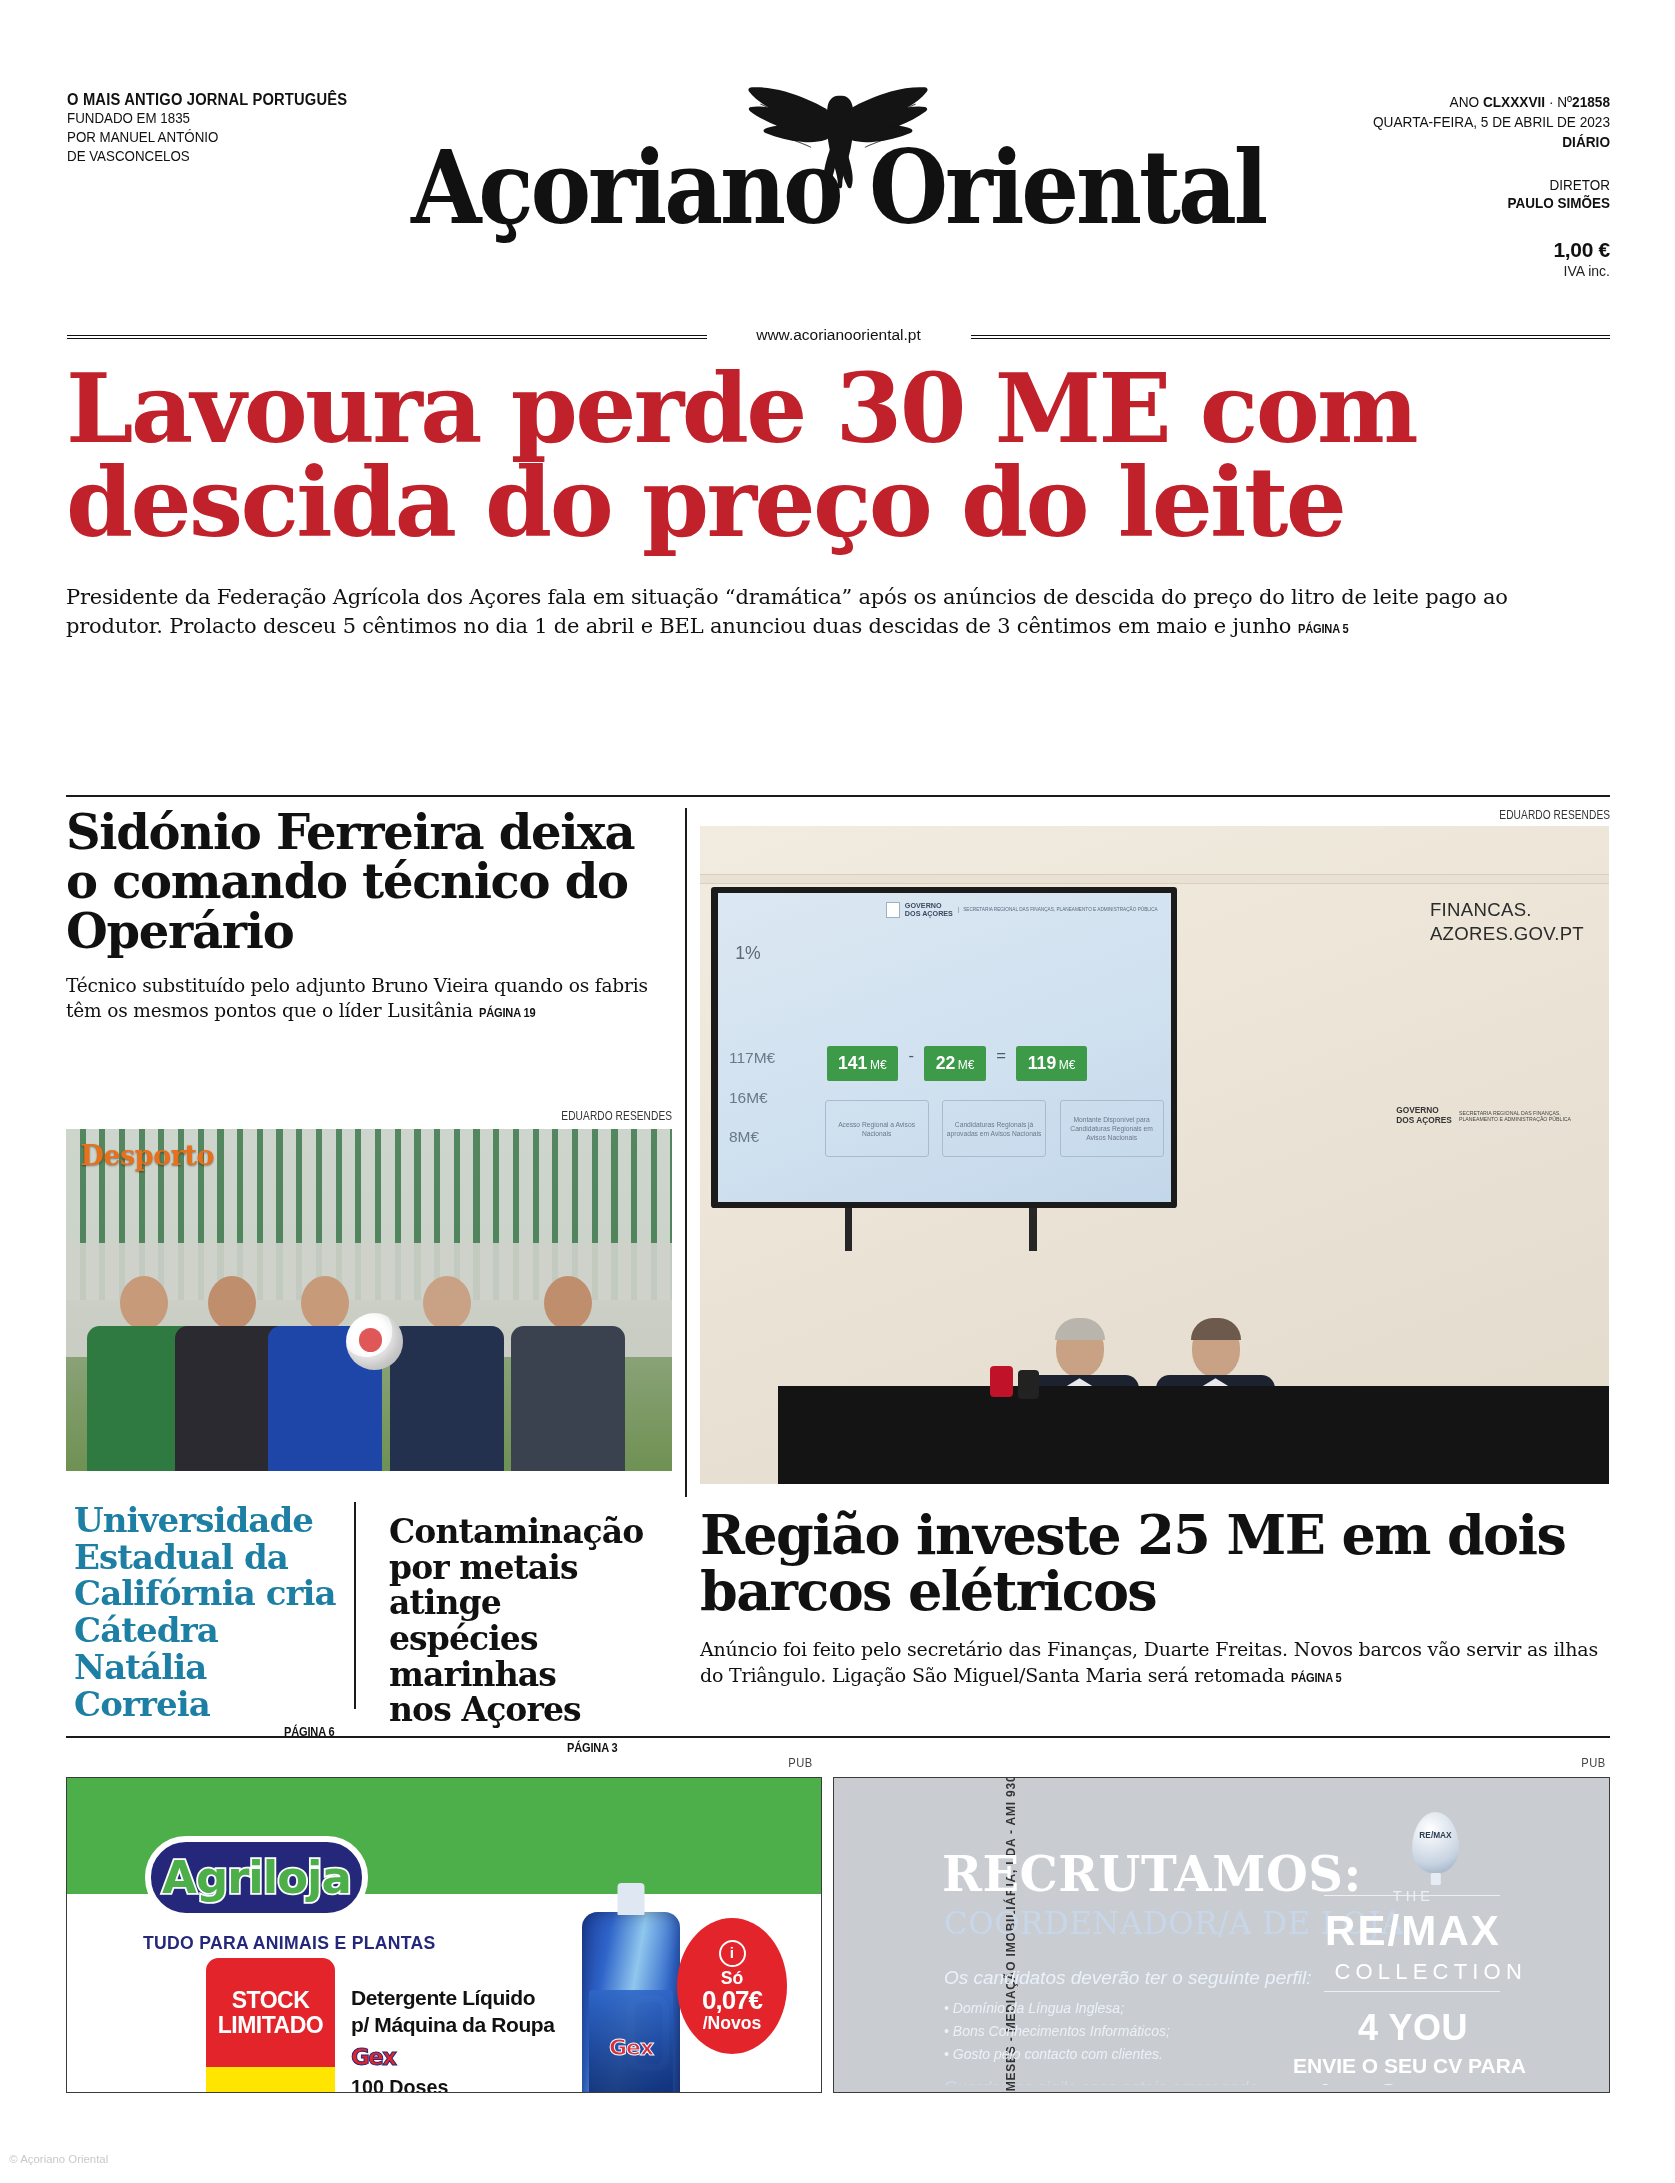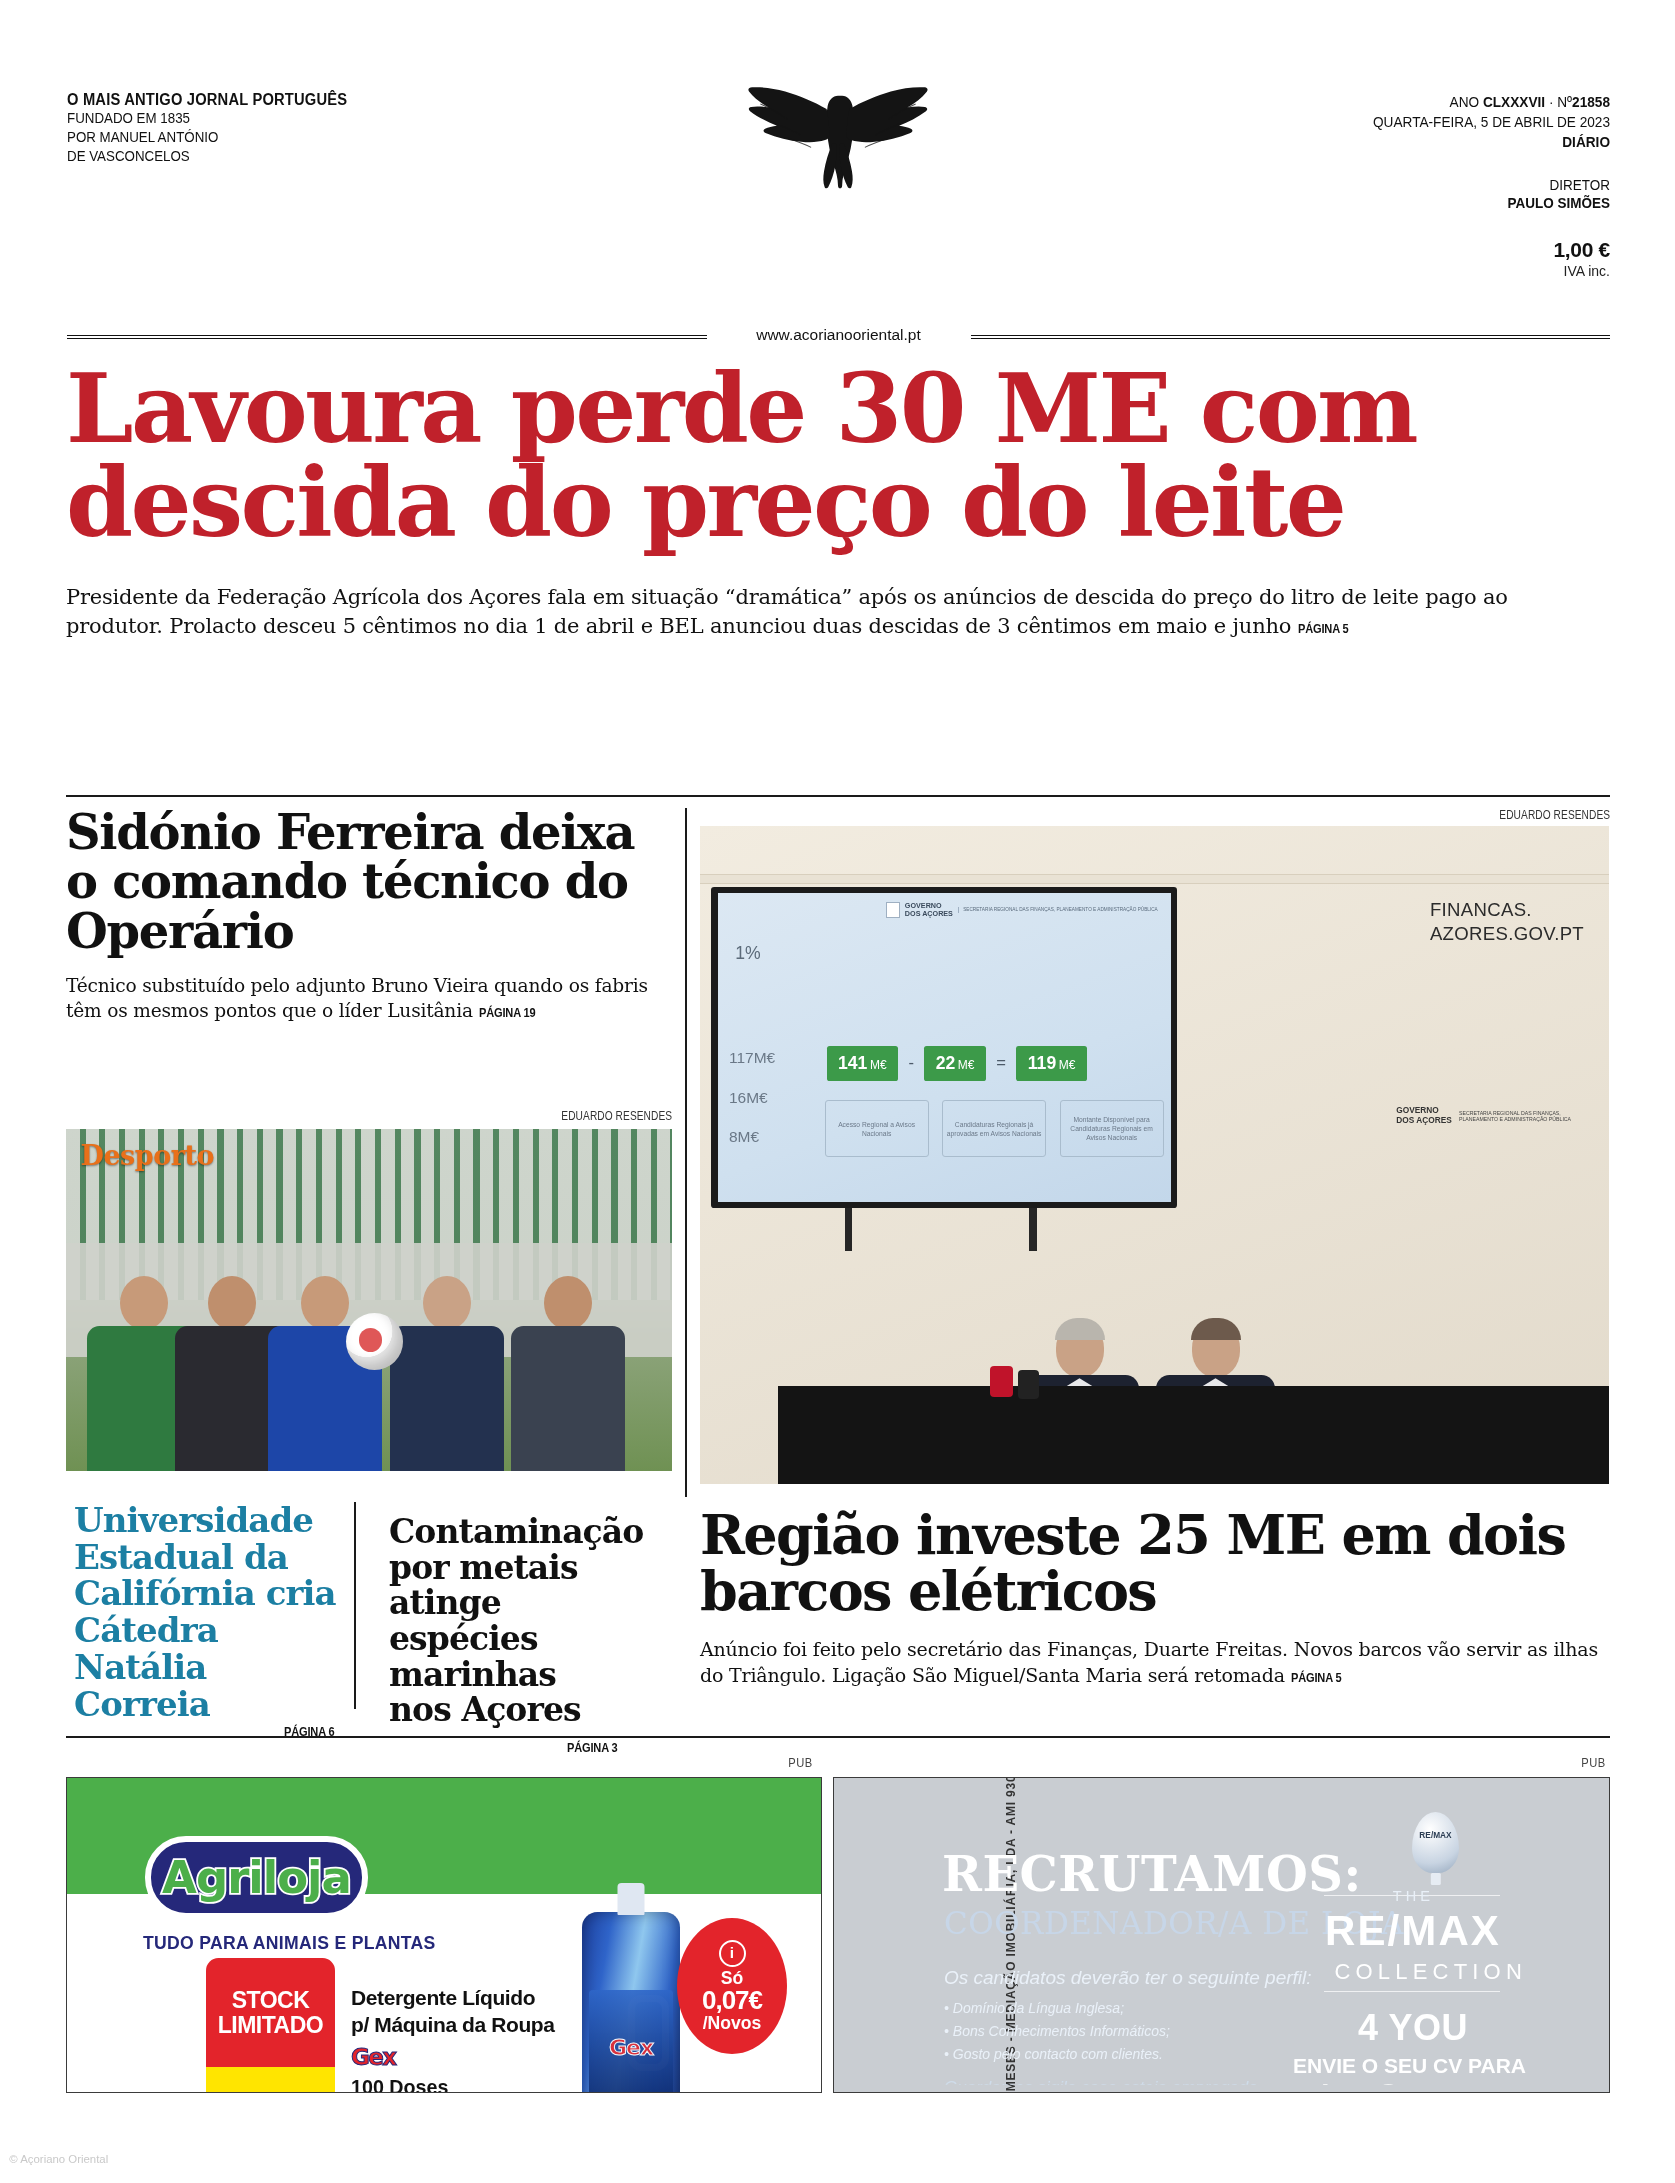--- a/index.html
+++ b/index.html
@@ -212,21 +212,21 @@
   .slide-logo{position:absolute;right:13.5px;top:8.3px;display:flex;align-items:center;gap:5.2px;}
   .slide-logo .gov{font-family:"Liberation Sans",sans-serif;font-size:7.2px;color:#3a4a5c;line-height:1.15;
     font-weight:700;}
   .slide-logo .sec{font-family:"Liberation Sans",sans-serif;font-size:4.7px;color:#5a6b7d;line-height:1.2;
     border-left:0.5px solid #9fb0c2;padding-left:4.1px;}
   .slide-logo .mark{width:11.4px;height:13.5px;background:#fff;border:0.5px solid #9fb0c2;}
   .pct{position:absolute;left:17.6px;top:50px;font-family:"Liberation Sans",sans-serif;font-size:17.6px;
     color:#5c6b7a;}
   .leftvals{position:absolute;left:11.4px;top:145px;font-family:"Liberation Sans",sans-serif;
     font-size:15.5px;color:#6a7887;line-height:2.55;}
-  .boxrow{position:absolute;left:109px;top:153px;display:flex;align-items:center;gap:10.4px;}
+  .boxrow{position:absolute;left:109px;top:153px;display:flex;gap:10.4px;}
   .gbox{background:#3C9A49;color:#fff;border-radius:2.6px;padding:6.7px 11.4px;
     font-family:"Liberation Sans",sans-serif;font-weight:700;font-size:17.6px;}
   .gbox i{font-style:normal;font-size:12px;font-weight:400;margin-left:2.6px;}
   .op{font-family:"Liberation Sans",sans-serif;font-size:16.6px;color:#4c5a69;}
   .capsrow{position:absolute;left:107px;top:207px;display:flex;gap:13.5px;}
   .cap-b{width:104px;height:57px;border:0.5px solid #a9bccd;border-radius:3.1px;
     font-family:"Liberation Sans",sans-serif;font-size:6.7px;color:#6b7989;
     display:flex;align-items:center;justify-content:center;text-align:center;padding:3.1px;box-sizing:border-box;line-height:1.35;}
   .tvstand{position:absolute;left:129px;top:382px;width:223px;height:43px;}
   .tvstand::before,.tvstand::after{content:"";position:absolute;top:0;width:7.2px;height:43px;background:#262626;}
@@ -286,20 +286,21 @@
           <path d="M278 62c-24-14-52-26-80-34-22-6-44-9-64-8-6 0-9 4-6 8 10 13 24 23 38 31-12-2-24-3-34-1-5 1-6 5-2 8 16 12 34 21 52 28-9 1-17 3-23 6-4 2-4 6 1 8 22 9 46 15 69 17 17 2 33 1 46-3 7-2 10-7 9-13-2-17-3-35-6-47z"></path>
           <path d="M322 62c24-14 52-26 80-34 22-6 44-9 64-8 6 0 9 4 6 8-10 13-24 23-38 31 12-2 24-3 34-1 5 1 6 5 2 8-16 12-34 21-52 28 9 1 17 3 23 6 4 2 4 6-1 8-22 9-46 15-69 17-17 2-33 1-46-3-7-2-10-7-9-13 2-17 3-35 6-47z"></path>
           <path d="M288 130c-6 16-12 34-15 52-2 12-2 22 1 30 1 4 5 4 7 1 6-11 11-26 14-42 2-13 3-27 2-39-1-4-7-5-9-2z"></path>
           <path d="M312 130c6 16 12 34 15 52 2 12 2 22-1 30-1 4-5 4-7 1-6-11-11-26-14-42-2-13-3-27-2-39 1-4 7-5 9-2z"></path>
         </g>
         <g stroke="#141414" stroke-width="2" fill="none" opacity=".75">
           <path d="M150 52c18 8 36 18 52 30M170 86c20 8 40 16 58 26M196 116c18 6 36 12 52 20"></path>
           <path d="M450 52c-18 8-36 18-52 30M430 86c-20 8-40 16-58 26M404 116c-18 6-36 12-52 20"></path>
         </g>
       </svg>
+      <div class="logo-title">Açoriano Oriental</div>
     </div>
 
     <div class="mh-right">
       <div class="r1">
         <span>ANO</span>
         <b>CLXXXVII</b>
         <span>·</span>
         <span>Nº</span><b>21858</b>
       </div>
       <div class="r2">QUARTA-FEIRA, 5 DE ABRIL DE 2023</div>

